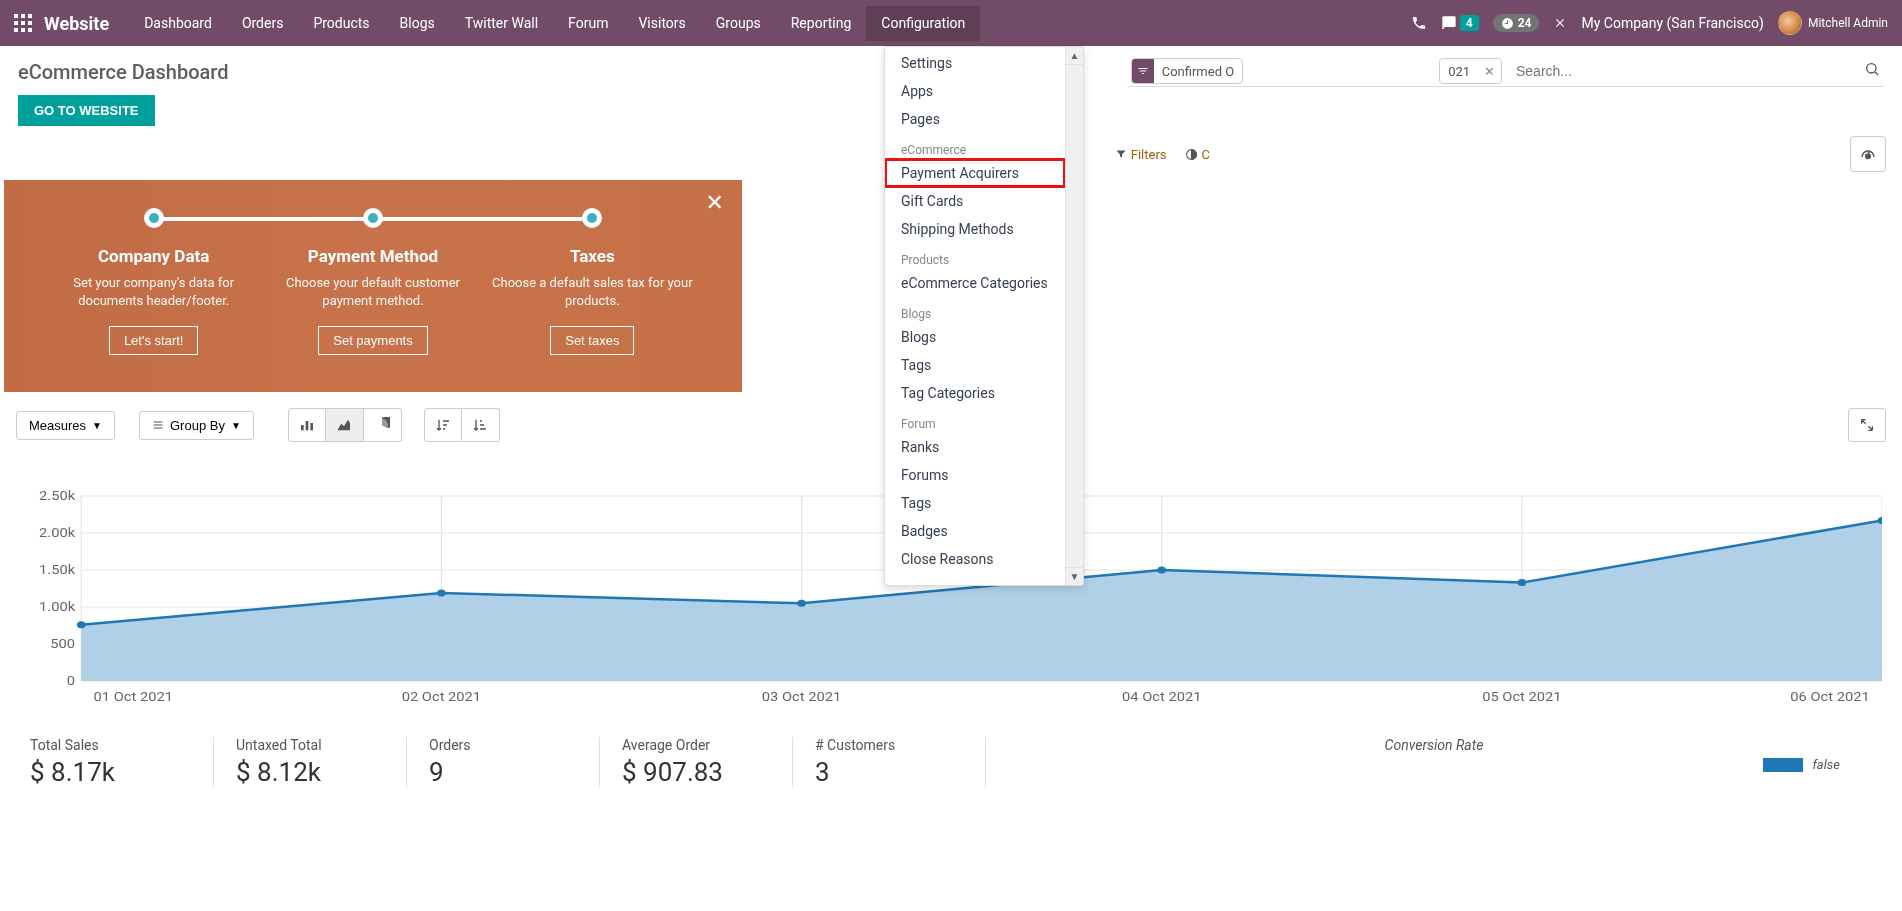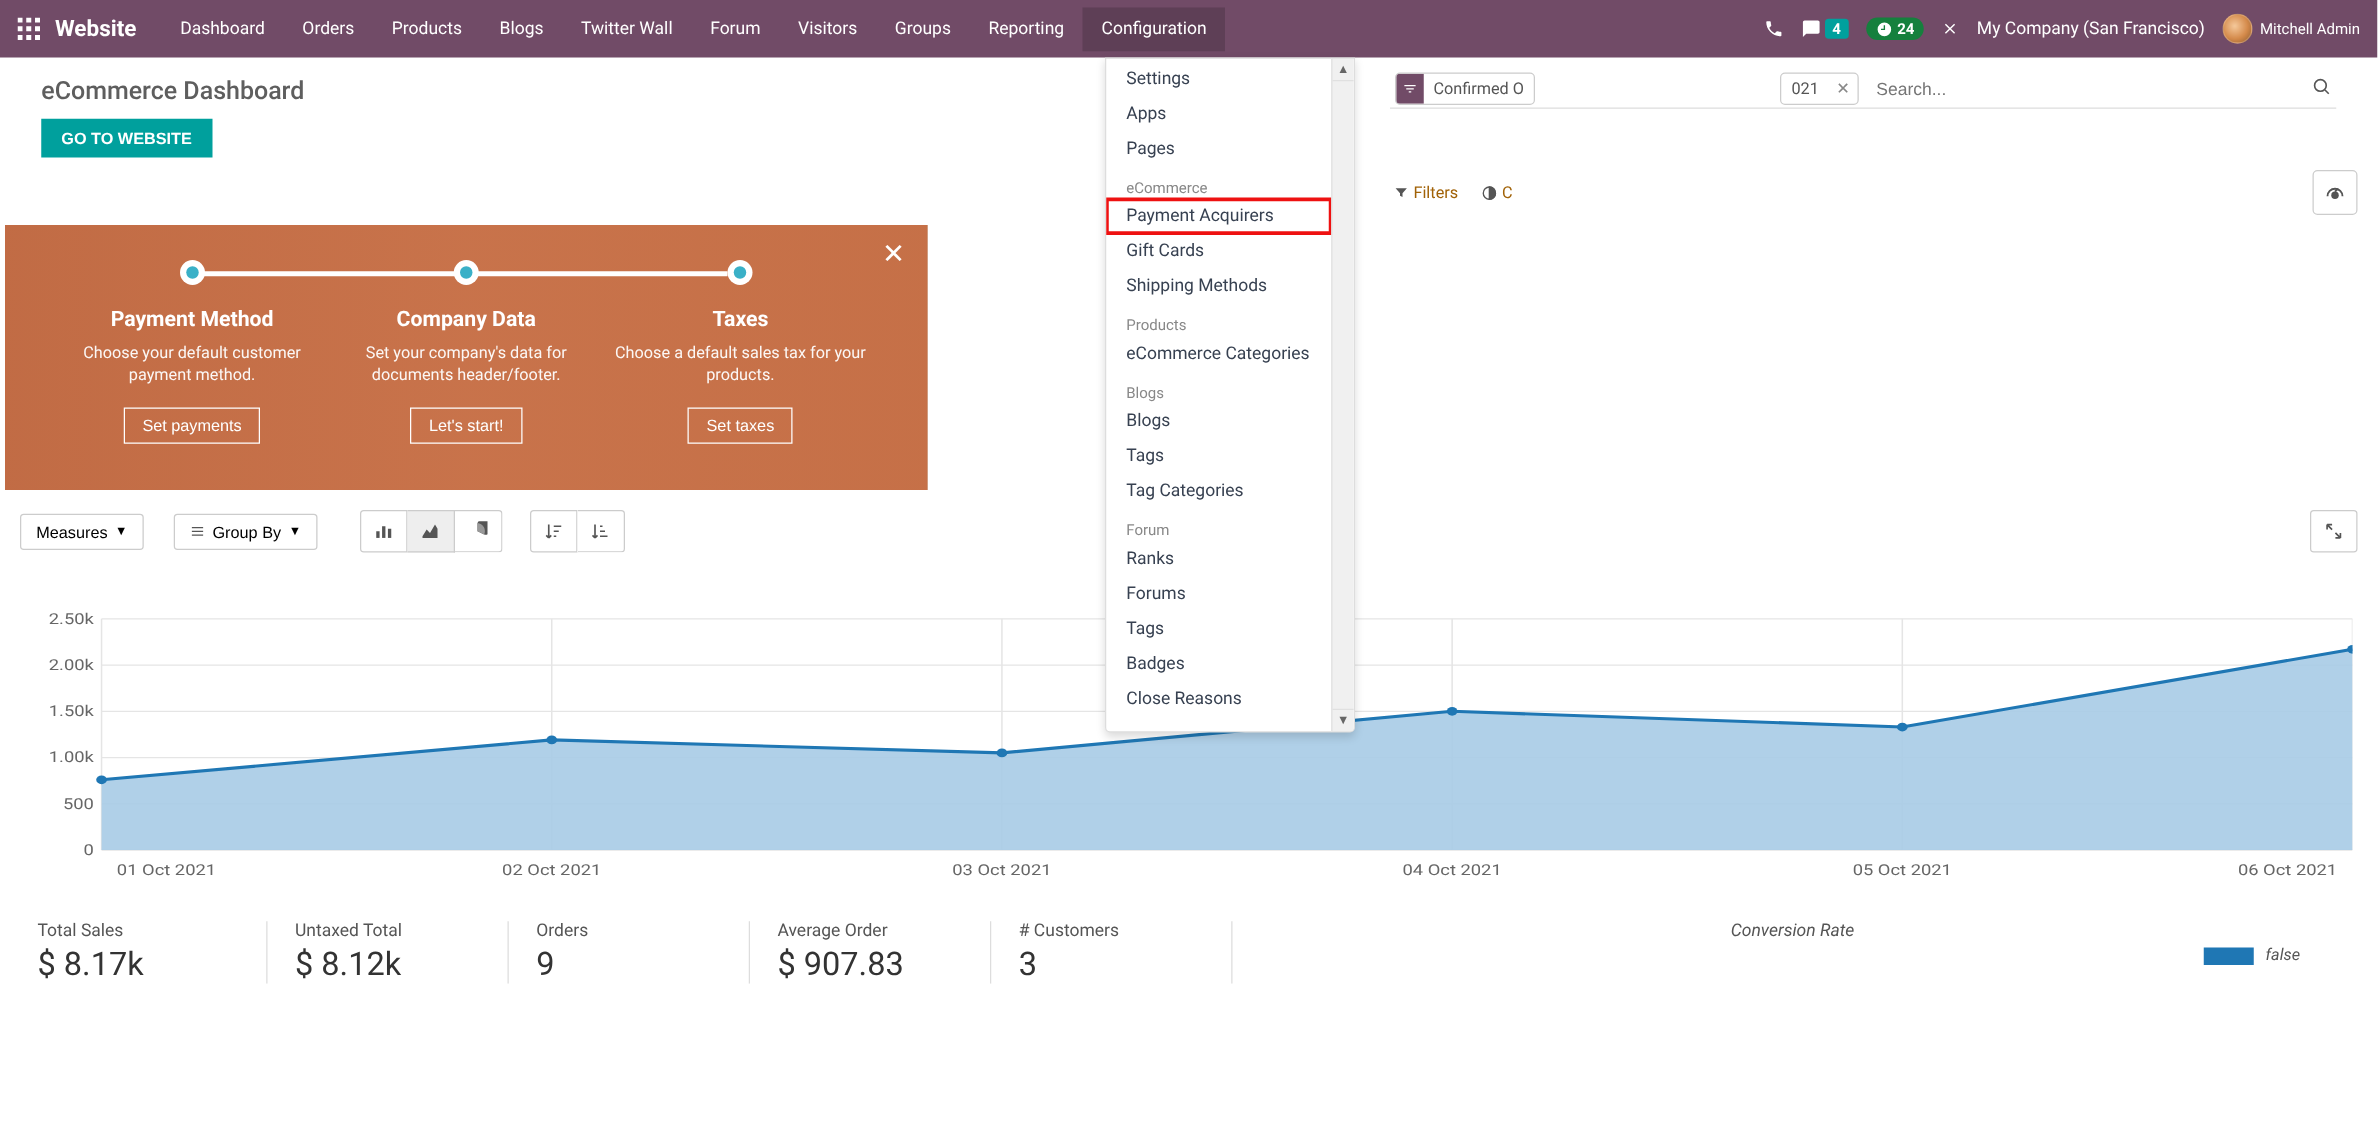--- a/index.html
+++ b/index.html
@@ -9,38 +9,38 @@
   .navbar { background: #714B67; height: 46px; display: flex; align-items: center; color: #fff; padding: 0 8px; }
   .navbar .apps-icon { width: 30px; height: 30px; display:flex; align-items:center; justify-content:center; cursor:pointer; }
   .navbar .brand { font-size: 18px; font-weight: 700; margin-left: 6px; margin-right: 20px; }
   .navbar .nav-links { display: flex; gap: 0; }
   .navbar .nav-link { padding: 0 15px; height: 35px; display:flex; align-items:center; color: #fff; font-size: 14px; cursor:pointer; }
   .navbar .nav-link.active { background: #5e3f56; }
   .navbar .spacer { flex: 1; }
   .navbar .right { display:flex; align-items:center; gap: 14px; padding-right: 6px; }
   .navbar .right .icon-btn { cursor:pointer; display:flex; align-items:center; }
   .badge-green { background:#00a09d; color:#fff; border-radius:3px; padding:1px 6px; font-size:12px; font-weight:700; margin-left:3px; }
-  .clock-badge { background:#15803d; color:#fff; border-radius:12px; padding:2px 8px; font-size:12px; font-weight:700; display:flex; align-items:center; gap:4px;}
+  .clock-badge { background:#737373; color:#fff; border-radius:12px; padding:2px 8px; font-size:12px; font-weight:700; display:flex; align-items:center; gap:4px;}
   .navbar .company { font-size: 14px; }
   .navbar .user { display:flex; align-items:center; gap:6px; font-size:12px; }
   .avatar { width:24px; height:24px; border-radius:50%; background: radial-gradient(circle at 40% 40%, #f5c99b 0%, #d48a4b 55%, #8b5a2b 100%); border:1px solid #fff3; }
   
   
   .config-menu { position:absolute; left:884px; top:46px; width:200px; background:#fff; box-shadow:0 3px 8px rgba(0,0,0,0.15); border:1px solid #ddd; border-radius:0 0 4px 4px; z-index: 50; max-height: 540px; overflow:hidden; }
   .config-menu .scrollbar-track { position:absolute; right:0; top:0; bottom:0; width:18px; background:#f0f0f0; border-left:1px solid #e0e0e0; }
   .config-menu .scroll-arrow { height:18px; display:flex; align-items:center; justify-content:center; font-size:10px; color:#666; cursor:pointer; }
   .config-menu .scroll-arrow.up { border-bottom:1px solid #e0e0e0;}
   .config-menu .scroll-arrow.down { position:absolute; bottom:0; left:0; right:0; border-top:1px solid #e0e0e0;}
   .config-menu .menu-body { padding: 2px 0; margin-right:18px;}
   .config-menu .menu-item { padding: 6px 16px; color:#374151; cursor:pointer; }
   .config-menu .menu-item.highlighted { outline:3px solid #e11; outline-offset:-2px;}
   .config-menu .menu-group { padding: 10px 16px 2px; color:#888; font-size:12px; }
   
   
-  .page-header { padding: 10px 33px 6px; }
+  .page-header { padding: 10px 18px 6px; }
   .page-title-row { display:flex; align-items:center; }
   .page-title { font-size: 20px; color:#5e5e5e; font-weight: 500; }
   .header-right { margin-left:auto; display:flex; align-items:center; gap:8px;}
   .filter-chip { display:inline-flex; align-items:center; border:1px solid #ccc; border-radius:4px; overflow:hidden; font-size:13px; color:#555; height: 26px; }
   .filter-chip .chip-icon { background:#714B67; color:#fff; width:22px; height:100%; display:flex; align-items:center; justify-content:center;}
   .filter-chip .chip-label { padding:0 8px; }
   .filter-chip .chip-x { padding: 0 6px; cursor:pointer; color:#888;}
   .search-field { border:none; outline:none; padding:4px 8px; width: 350px; font-size:14px;}
   .search-area { display:flex; align-items:center; border-bottom:1px solid #ddd; gap:6px; padding:2px 4px; flex:1; margin-left:12px;}
   .search-glass { margin-left:auto; cursor:pointer; color:#666; font-size:16px;}
@@ -241,29 +241,29 @@
   </div>
 </div>
 
 <div class="onboard-wrap">
 <div class="onboard">
   <span class="close-x">✕</span>
   <div class="line"></div>
   <div class="steps">
     <div class="step">
       <div class="dot"></div>
+      <h3>Company Data</h3>
+      <p>Set your company's data for documents header/footer.</p>
+      <button class="step-btn">Let's start!</button>
+    </div>
+    <div class="step">
+      <div class="dot"></div>
       <h3>Payment Method</h3>
       <p>Choose your default customer payment method.</p>
       <button class="step-btn">Set payments</button>
-    </div>
-    <div class="step">
-      <div class="dot"></div>
-      <h3>Company Data</h3>
-      <p>Set your company's data for documents header/footer.</p>
-      <button class="step-btn">Let's start!</button>
     </div>
     <div class="step">
       <div class="dot"></div>
       <h3>Taxes</h3>
       <p>Choose a default sales tax for your products.</p>
       <button class="step-btn">Set taxes</button>
     </div>
   </div>
 </div>
 </div>

